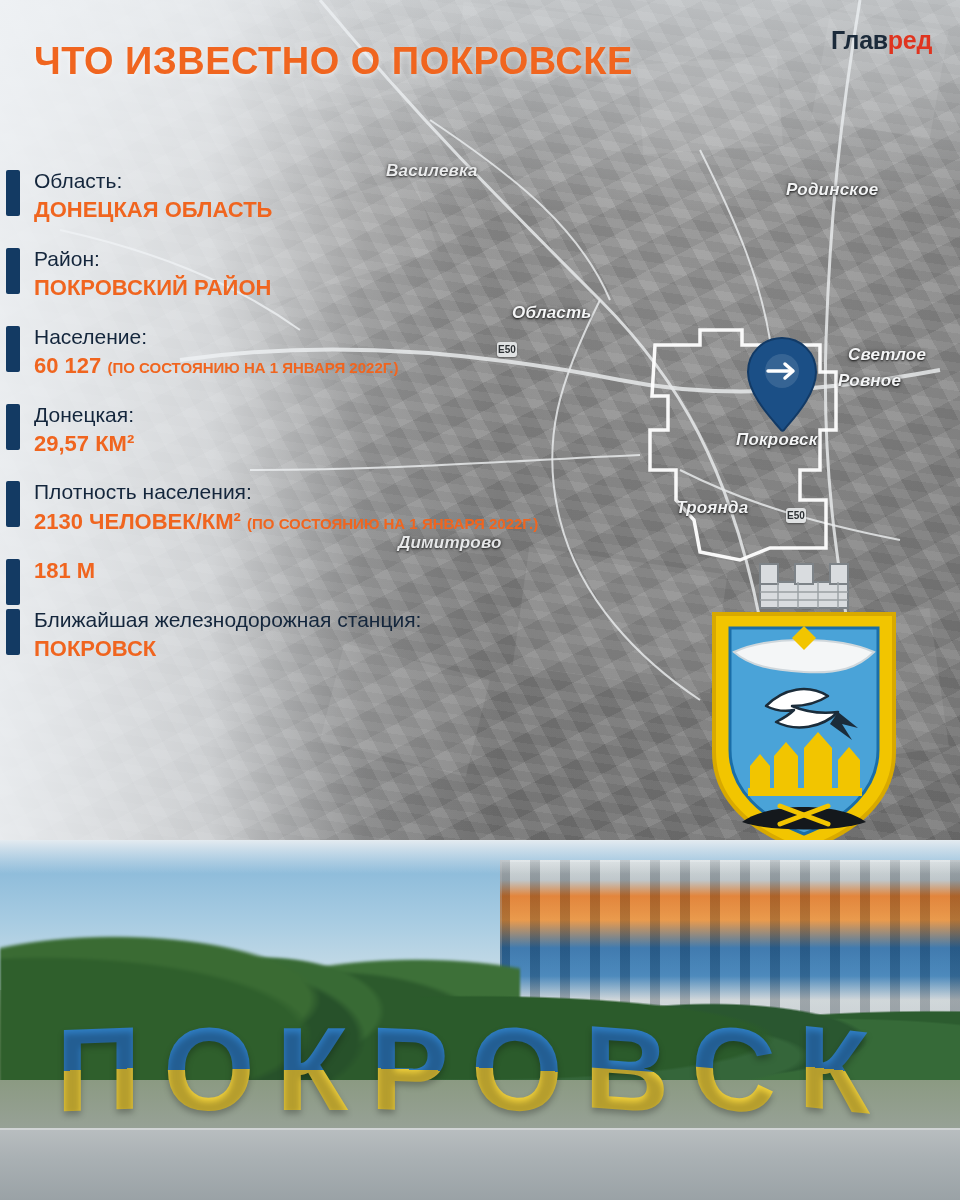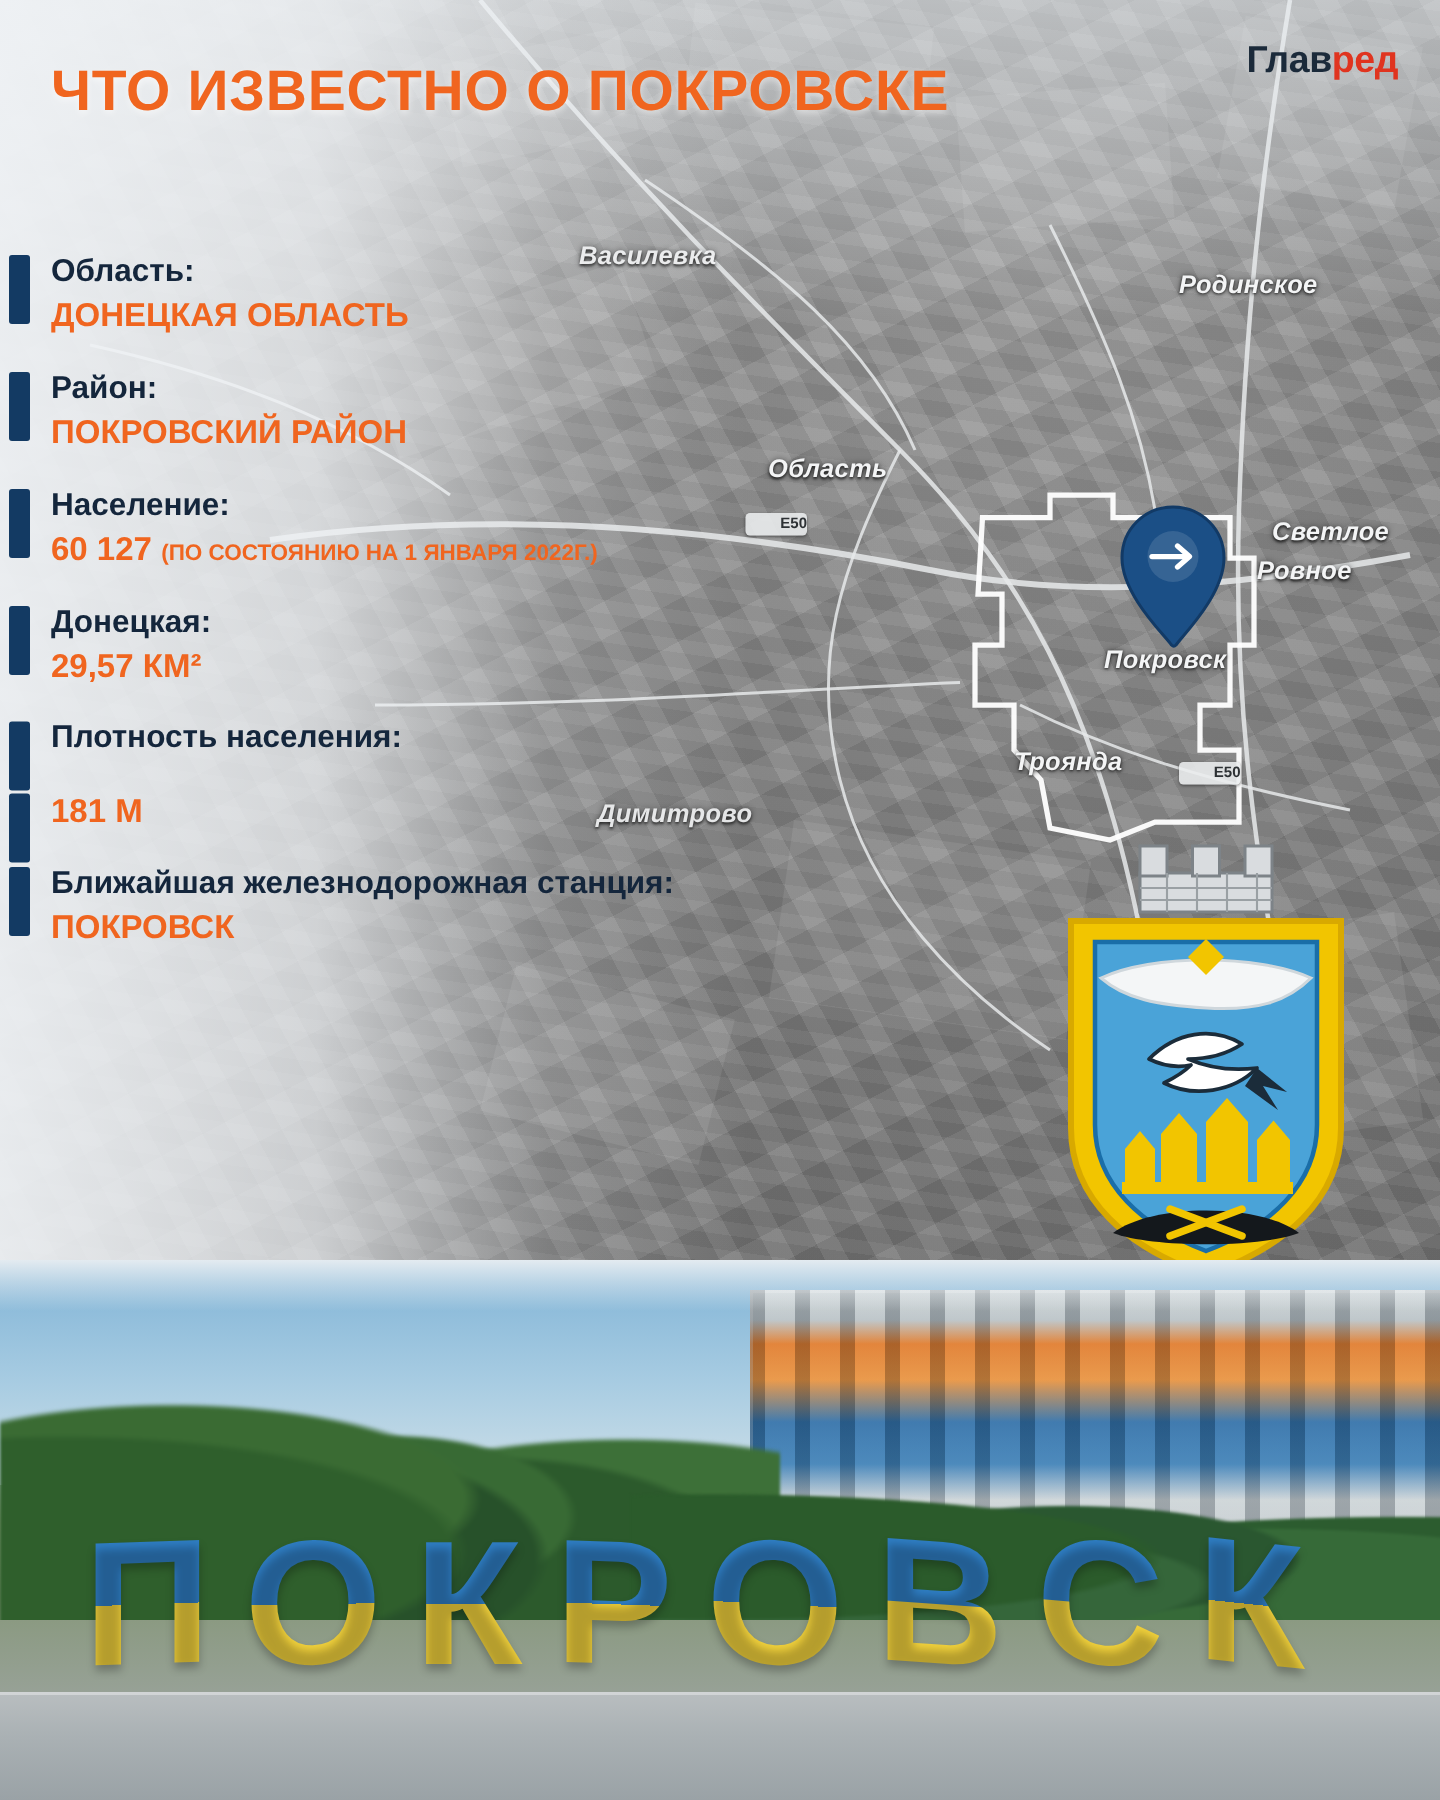--- a/index.html
+++ b/index.html
@@ -49,28 +49,28 @@
     font-size: 15px;
     font-weight: 700;
     letter-spacing: .2px;
     text-shadow: 0 1px 2px rgba(0,0,0,.75), 0 0 4px rgba(0,0,0,.55);
     white-space: nowrap;
     font-style: italic;
   }
   .map-label.big { font-size: 17px; }
   .road-badge {
     position: absolute;
-    width: 41px; height: 15px;
+    width: 20px; height: 15px;
     border-radius: 3px;
     background: rgba(235,237,238,.88);
     color: #2d3134;
     font-size: 10px;
     font-weight: 700;
     line-height: 15px;
-    text-align: right;
+    text-align: center;
     box-shadow: 0 1px 2px rgba(0,0,0,.4);
   }
   .map-pin {
     position: absolute;
     left: 744px; top: 336px;
     width: 76px; height: 98px;
   }
 
   
   .headline {
@@ -109,21 +109,21 @@
   .fact .bar {
     position: absolute;
     left: 6px; top: 2px;
     width: 14px; height: 46px;
     background: #133a63;
     border-radius: 2px;
   }
   .fact .label {
     color: #14263c;
     font-size: 21px;
-    font-weight: 700;
+    font-weight: 400;
     line-height: 1.25;
   }
   .fact .value {
     color: #f0651f;
     font-size: 22px;
     font-weight: 700;
     line-height: 1.3;
     text-transform: uppercase;
     margin-top: 2px;
   }
@@ -312,20 +312,24 @@
       <div class="bar"></div>
       <div class="label">Донецкая:</div>
       <div class="value">
         <span>29,57 км²</span>
       </div>
     </div>
 
     <div class="fact">
       <div class="bar"></div>
       <div class="label">Плотность населения:</div>
+      <div class="value">
+        <span>2130 человек/км²</span>
+        <span class="note">(по состоянию на 1 января 2022г.)</span>
+      </div>
     </div>
 
     <div class="fact">
       <div class="bar"></div>
       <div class="value">
         <span>181 м</span>
       </div>
     </div>
 
     <div class="fact">

